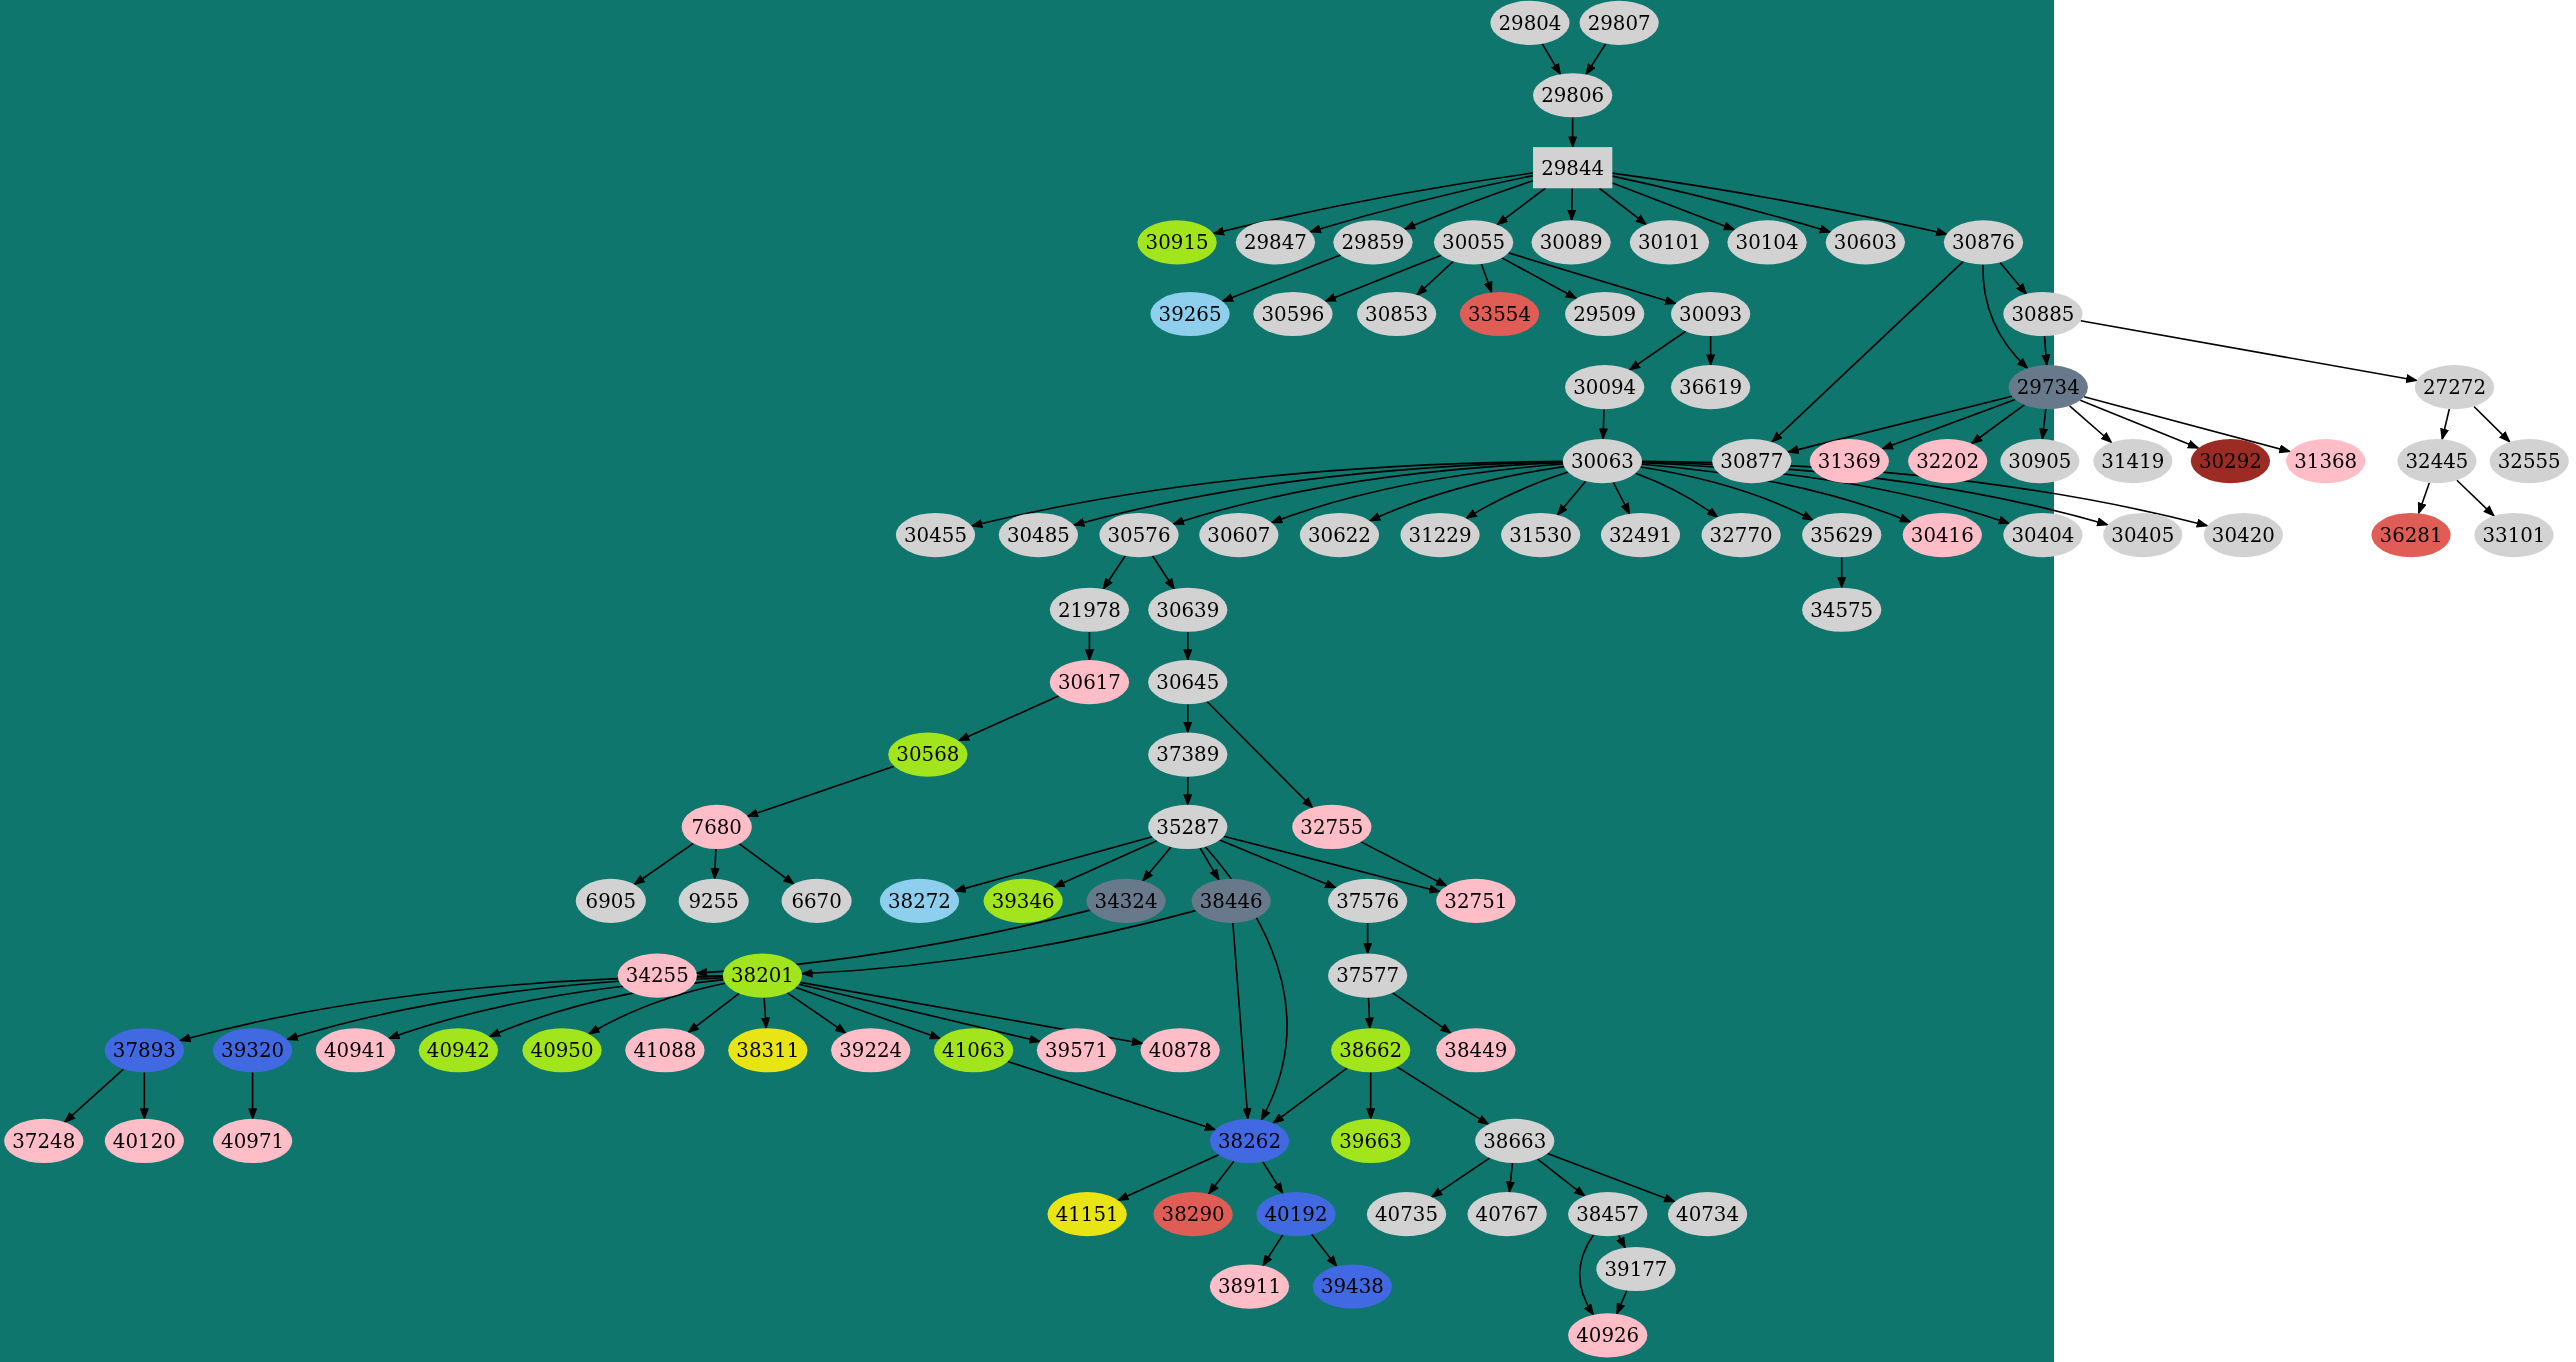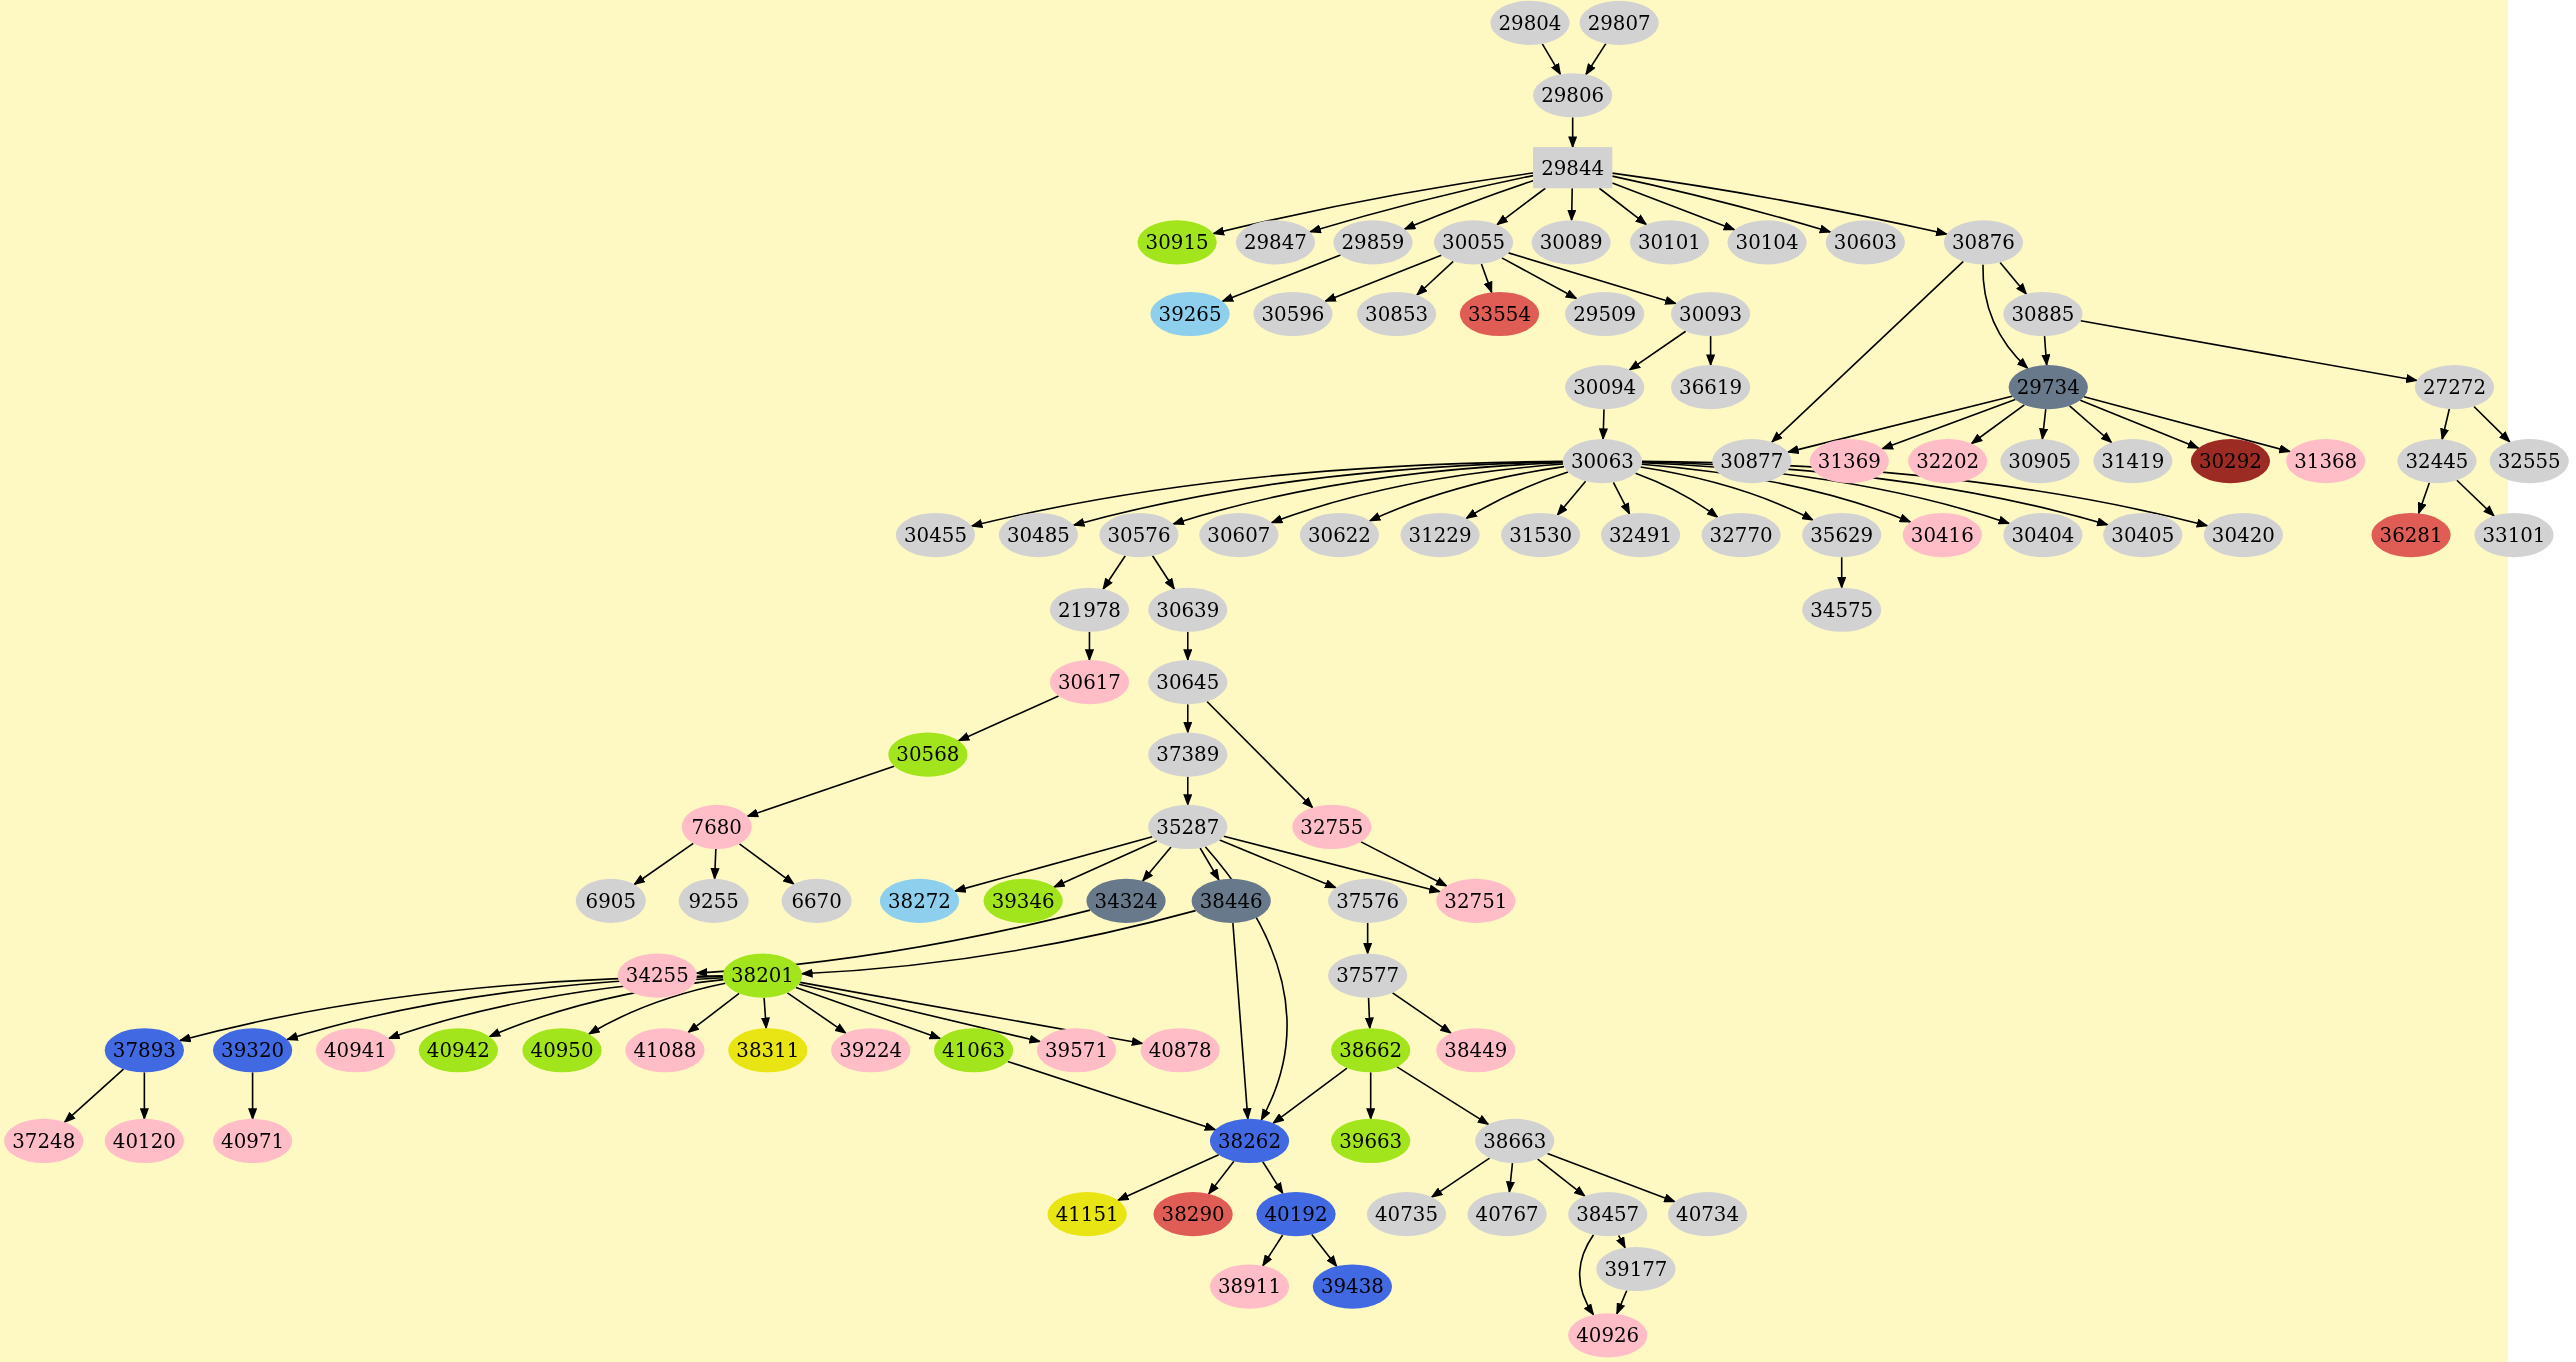--- a/index.html
+++ b/index.html
@@ -1,16 +1,16 @@
 <!DOCTYPE html>
 <html style="font-size:12.2px"><head>
 <meta charset="utf-8">
 <style>
   html, body { margin: 0; padding: 0; background: #ffffff; }
-  .graph-wrap { width: 2508px; height: 1362px; background: #fef9c3; position: relative; }
+  .graph-wrap { width: 2054px; height: 1362px; background: #0f766e; position: relative; }
   svg text {
     font-family: "DejaVu Serif", "Liberation Serif", serif;
     font-size: 26px;
     fill: #000000;
     text-anchor: middle;
   }
   svg path.edge { fill: none; stroke: #000000; stroke-width: 2.1px; }
 </style>
 </head>
 <body>

